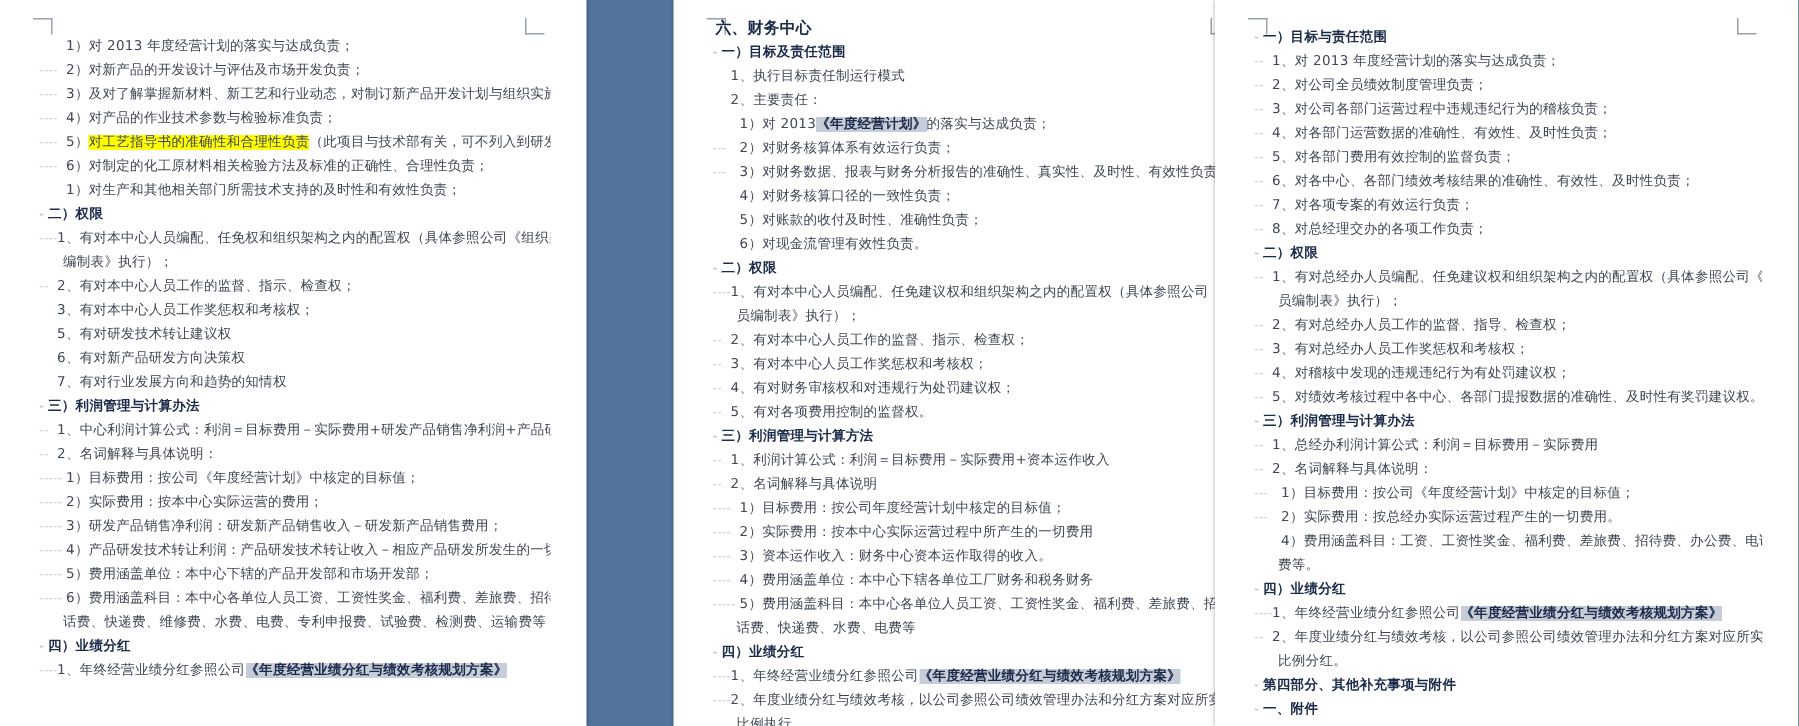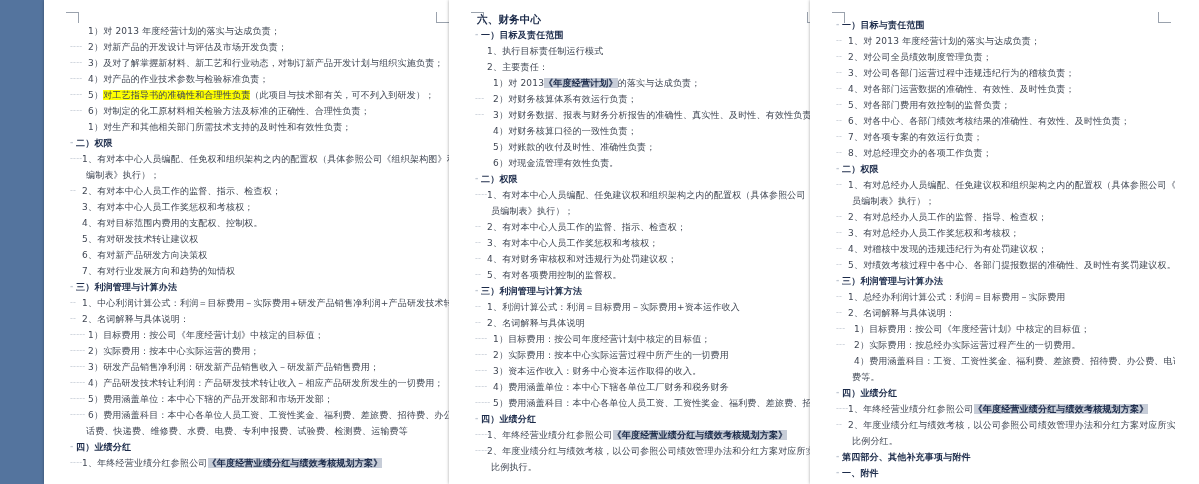--- a/index.html
+++ b/index.html
@@ -6,21 +6,21 @@
     --bg:#54749E; --page:#ffffff; --head:#1c2b4a; --bodytext:#3f4653;
     --hl:#ffff00; --shade:#c7cdd8; --marks:#9aa2ad; --dash:#c3cad4;
   }
   html,body{margin:0;padding:0;}
   body{
     width:1199px;height:484px;overflow:hidden;position:relative;
     background:var(--bg);
     font-family:"DejaVu Sans",sans-serif;
   }
   .page{position:absolute;top:0;bottom:0;background:var(--page);box-shadow:0 0 3px rgba(0,0,0,.35);}
-  .page[data-page="p1"]{left:0;width:433px;margin-left:44px;}
+  .page[data-page="p1"]{left:0;width:391px;}
   .page[data-page="p2"]{left:401px;width:399px;margin-left:48px;}
   .page[data-page="p3"]{left:810px;width:389px;}
   .content{position:relative;padding:0 24px 0 26px;}
   .page[data-page="p1"] .content{padding-top:23px;}
   .page[data-page="p2"] .content{padding-top:11px;}
   .page[data-page="p3"] .content{padding-top:17px;}
   .line{
     position:relative;line-height:16px;font-size:9px;color:var(--bodytext);
     white-space:nowrap;overflow:hidden;letter-spacing:.2px;
   }
@@ -48,21 +48,20 @@
       <div class="line lv-n2"><span class="dash">----</span>3）及对了解掌握新材料、新工艺和行业动态，对制订新产品开发计划与组织实施负责；</div>
       <div class="line lv-n2"><span class="dash">----</span>4）对产品的作业技术参数与检验标准负责；</div>
       <div class="line lv-n2"><span class="dash">----</span>5）<span class="hl">对工艺指导书的准确性和合理性负责</span>（此项目与技术部有关，可不列入到研发）；</div>
       <div class="line lv-n2"><span class="dash">----</span>6）对制定的化工原材料相关检验方法及标准的正确性、合理性负责；</div>
       <div class="line lv-n2">1）对生产和其他相关部门所需技术支持的及时性和有效性负责；</div>
       <div class="line lv-h"><span class="dash">-</span>二）权限</div>
       <div class="line lv-n1"><span class="dash">----</span>1、有对本中心人员编配、任免权和组织架构之内的配置权（具体参照公司《组织架构图》和《人员</div>
       <div class="line lv-c">编制表》执行）；</div>
       <div class="line lv-n1"><span class="dash">--</span>2、有对本中心人员工作的监督、指示、检查权；</div>
       <div class="line lv-n1">3、有对本中心人员工作奖惩权和考核权；</div>
-      <div class="line lv-n1">4、有对目标范围内费用的支配权、控制权。</div>
       <div class="line lv-n1">5、有对研发技术转让建议权</div>
       <div class="line lv-n1">6、有对新产品研发方向决策权</div>
       <div class="line lv-n1">7、有对行业发展方向和趋势的知情权</div>
       <div class="line lv-h"><span class="dash">-</span>三）利润管理与计算办法</div>
       <div class="line lv-n1"><span class="dash">--</span>1、中心利润计算公式：利润＝目标费用－实际费用+研发产品销售净利润+产品研发技术转让利润；</div>
       <div class="line lv-n1"><span class="dash">--</span>2、名词解释与具体说明：</div>
       <div class="line lv-n2"><span class="dash">-----</span>1）目标费用：按公司《年度经营计划》中核定的目标值；</div>
       <div class="line lv-n2"><span class="dash">-----</span>2）实际费用：按本中心实际运营的费用；</div>
       <div class="line lv-n2"><span class="dash">-----</span>3）研发产品销售净利润：研发新产品销售收入－研发新产品销售费用；</div>
       <div class="line lv-n2"><span class="dash">-----</span>4）产品研发技术转让利润：产品研发技术转让收入－相应产品研发所发生的一切费用；</div>
@@ -96,20 +95,21 @@
       <div class="line lv-n1"><span class="dash">--</span>4、有对财务审核权和对违规行为处罚建议权；</div>
       <div class="line lv-n1"><span class="dash">--</span>5、有对各项费用控制的监督权。</div>
       <div class="line lv-h"><span class="dash">-</span>三）利润管理与计算方法</div>
       <div class="line lv-n1"><span class="dash">--</span>1、利润计算公式：利润＝目标费用－实际费用+资本运作收入</div>
       <div class="line lv-n1"><span class="dash">--</span>2、名词解释与具体说明</div>
       <div class="line lv-n2"><span class="dash">----</span>1）目标费用：按公司年度经营计划中核定的目标值；</div>
       <div class="line lv-n2"><span class="dash">----</span>2）实际费用：按本中心实际运营过程中所产生的一切费用</div>
       <div class="line lv-n2"><span class="dash">----</span>3）资本运作收入：财务中心资本运作取得的收入。</div>
       <div class="line lv-n2"><span class="dash">----</span>4）费用涵盖单位：本中心下辖各单位工厂财务和税务财务</div>
       <div class="line lv-n2"><span class="dash">-----</span>5）费用涵盖科目：本中心各单位人员工资、工资性奖金、福利费、差旅费、招待费、办公费、电</div>
+      <div class="line lv-c">话费、快递费、水费、电费等</div>
       <div class="line lv-h"><span class="dash">-</span>四）业绩分红</div>
       <div class="line lv-n1"><span class="dash">-----</span>1、年终经营业绩分红参照公司<span class="sb">《年度经营业绩分红与绩效考核规划方案》</span></div>
       <div class="line lv-n1"><span class="dash">-----</span>2、年度业绩分红与绩效考核，以公司参照公司绩效管理办法和分红方案对应所实现利润核定分红</div>
       <div class="line lv-c">比例执行。</div>
     </div>
 </div>
 
 <div class="page" data-page="p3">
   <div class="mark l"></div>
   <div class="mark r"></div>

